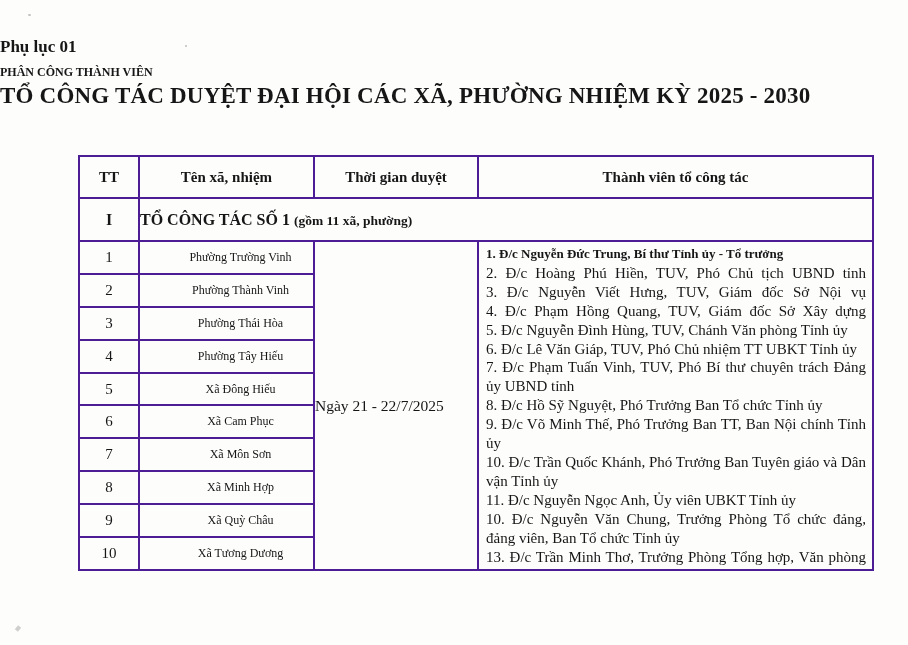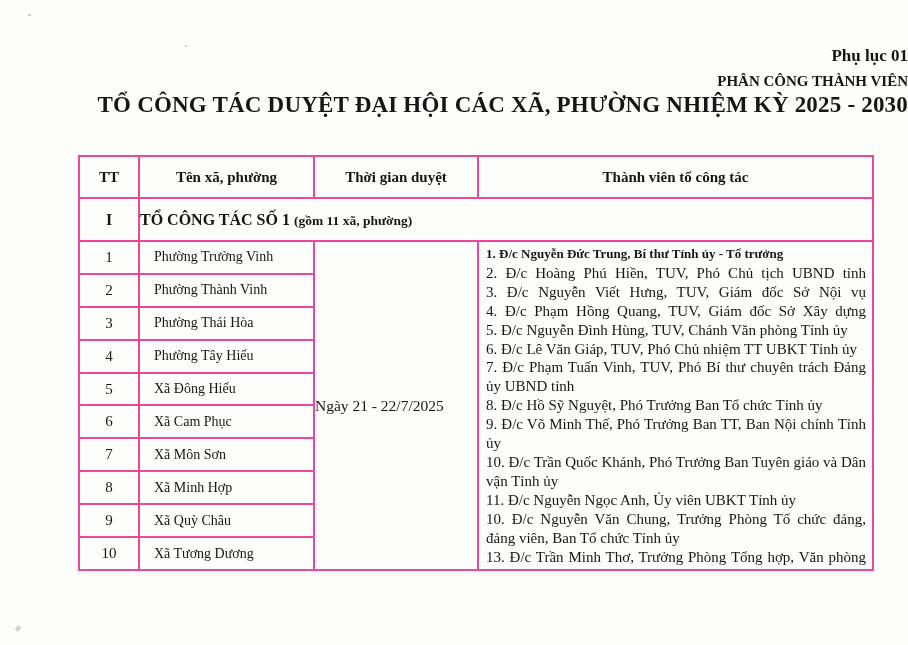--- a/index.html
+++ b/index.html
@@ -10,44 +10,44 @@
     height: 645px;
     background: #fdfdfc;
     overflow: hidden;
     font-family: "Liberation Serif", "DejaVu Serif", serif;
     color: #161616;
   }
 
   
   .doc-header {
     position: absolute;
-    top: 44px;
+    top: 35px;
     left: 0;
     width: 100%;
-    text-align: right;
+    text-align: left;
     line-height: 24.5px;
   }
   .h-appendix   { font-weight: bold; font-size: 17px; }
-  .h-title1     { font-weight: bold; font-size: 15px; margin-left: 20px; }
+  .h-title1     { font-weight: bold; font-size: 12px; }
   .h-title2     { font-weight: bold; font-size: 23px; letter-spacing: 0.2px; }
   .h-subtitle   { font-style: italic; font-size: 15.5px; margin-top: 1px; }
   .h-subtitle .fill-num { font-style: normal; padding: 0 2px; }
 
   
   table.main {
     position: absolute;
     left: 78px;
     top: 155px;
     width: 794px;
     height: 410px;
     border-collapse: collapse;
     table-layout: fixed;
   }
   table.main td, table.main th {
-    border: 2px solid #ec4899;
+    border: 2px solid #4c1d95;
     vertical-align: middle;
     overflow: hidden;
   }
   th.col-head {
     font-size: 15px;
     font-weight: bold;
     text-align: center;
     height: 42px;
   }
   tr.section-row { height: 43px; }
@@ -59,22 +59,23 @@
   td.section-label { }
   .section-title { font-weight: bold; font-size: 16px; }
   .section-sub   { font-weight: bold; font-size: 13.5px; }
 
   tr.data-row { height: 32.5px; }
   td.tt-cell {
     text-align: center;
     font-size: 15px;
   }
   td.name-cell {
-    font-size: 14px;
-    padding-left: 14px;
+    font-size: 12px;
+    padding-left: 28px;
+    text-align: center;
   }
   td.time-cell {
     font-size: 15.5px;
     vertical-align: middle;
   }
   td.members-cell {
     vertical-align: top;
     padding: 3px 6px 2px 7px;
   }
   .members-flow {
@@ -116,21 +117,21 @@
   <table class="main">
     <colgroup>
       <col style="width:60px">
       <col style="width:175px">
       <col style="width:164px">
       <col style="width:395px">
     </colgroup>
     <tbody>
         <tr>
       <th class="col-head">TT</th>
-      <th class="col-head">Tên xã, phường</th>
+      <th class="col-head">Tên xã, nhiệm</th>
       <th class="col-head">Thời gian duyệt</th>
       <th class="col-head">Thành viên tổ công tác</th>
     </tr>
     <tr class="section-row">
       <td class="section-tt">I</td>
       <td class="section-label" colspan="3"><span class="section-title">TỔ CÔNG TÁC SỐ 1</span> <span class="section-sub">(gồm 11 xã, phường)</span></td>
     </tr>
     <tr class="data-row">
       <td class="tt-cell">1</td>
       <td class="name-cell">Phường Trường Vinh</td>

